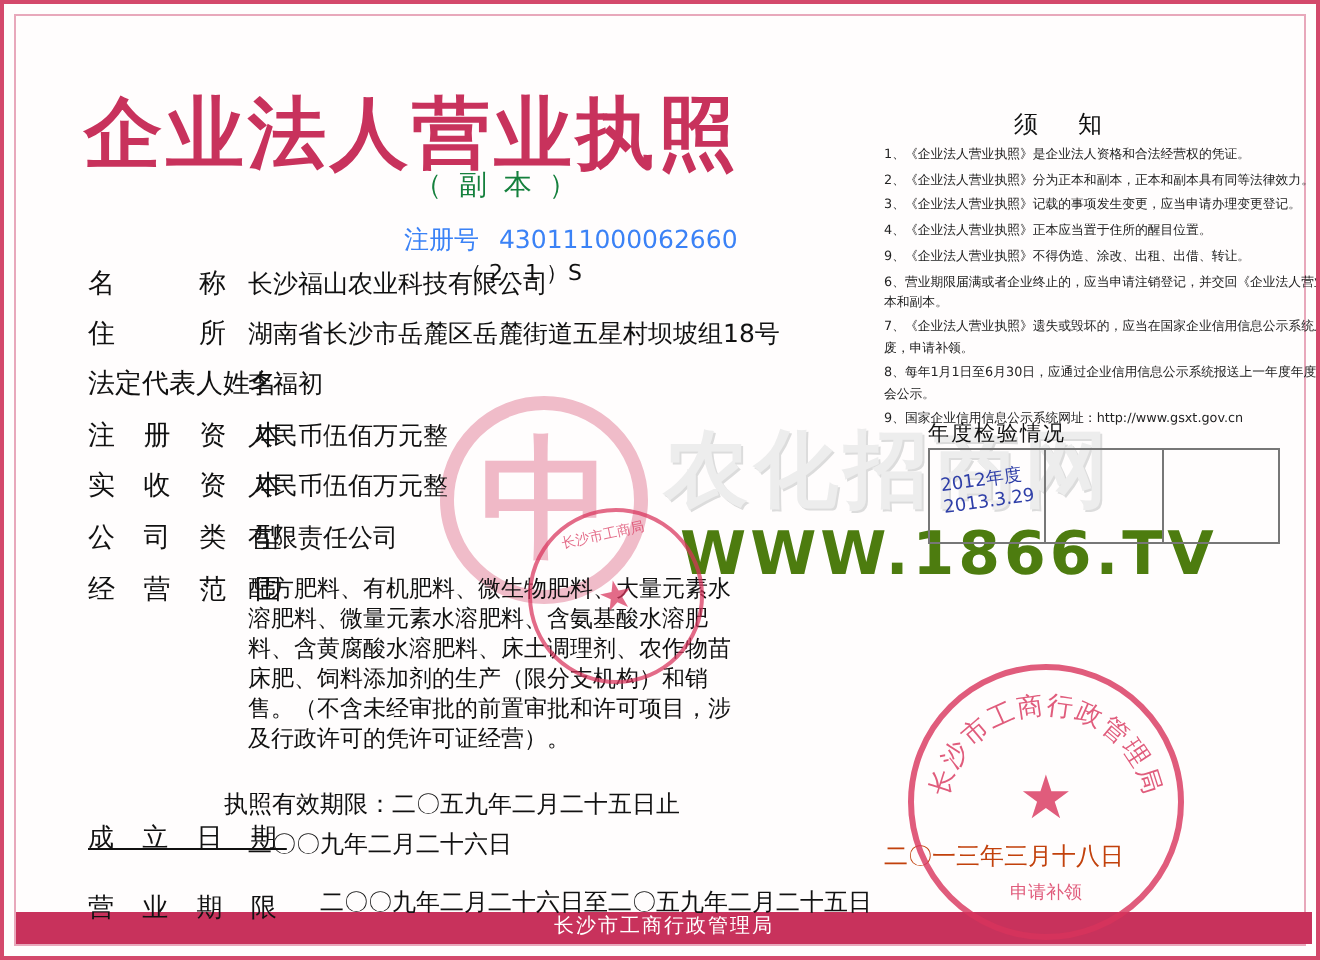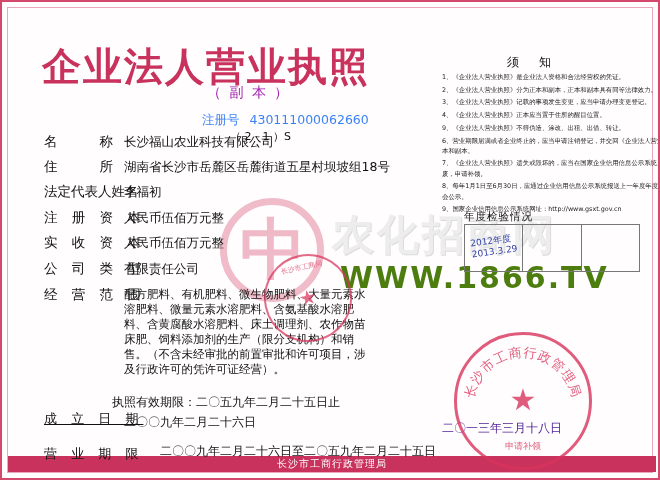--- a/index.html
+++ b/index.html
@@ -99,21 +99,21 @@
     color: #c8325c;
     font-family: "DejaVu Sans", "Liberation Sans", sans-serif;
     white-space: nowrap;
     text-align: center;
   }
   .subtitle {
     position: absolute;
     left: 205px;
     top: 82px;
     font-size: 14px;
-    color: #a21caf;
+    color: #15803d;
     letter-spacing: 2px;
     white-space: nowrap;
   }
   .regno {
     position: absolute;
     left: 200px;
     top: 110px;
     font-size: 12.5px;
     color: #3b82f6;
     white-space: nowrap;
@@ -231,21 +231,21 @@
     top: 392px;
     font-size: 12px;
     color: #111;
     white-space: nowrap;
   }
   .issue-date {
     position: absolute;
     left: 440px;
     top: 418px;
     font-size: 12px;
-    color: #4c1d95;
+    color: #c2410c;
     white-space: nowrap;
     text-align: right;
   }
   .footer-band {
     position: absolute;
     left: 6px;
     bottom: 6px;
     width: 648px;
     height: 16px;
     background: #c8325c;

